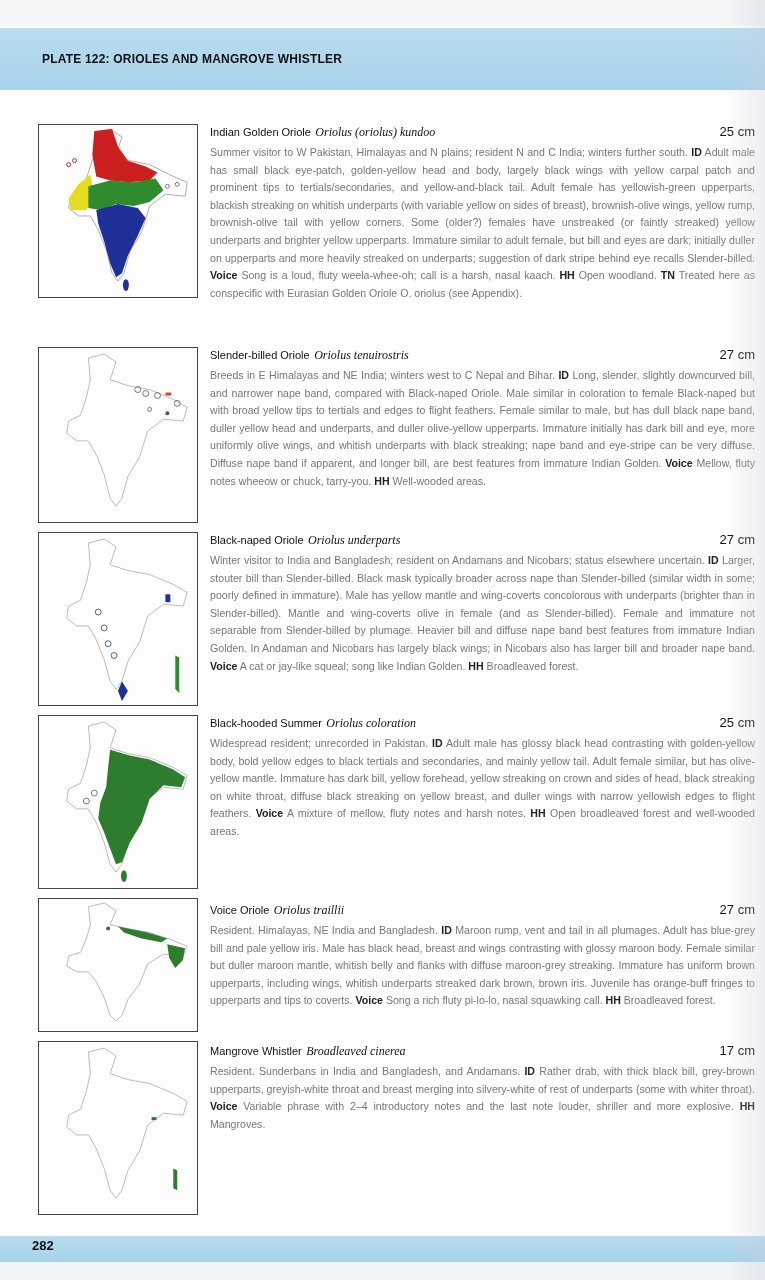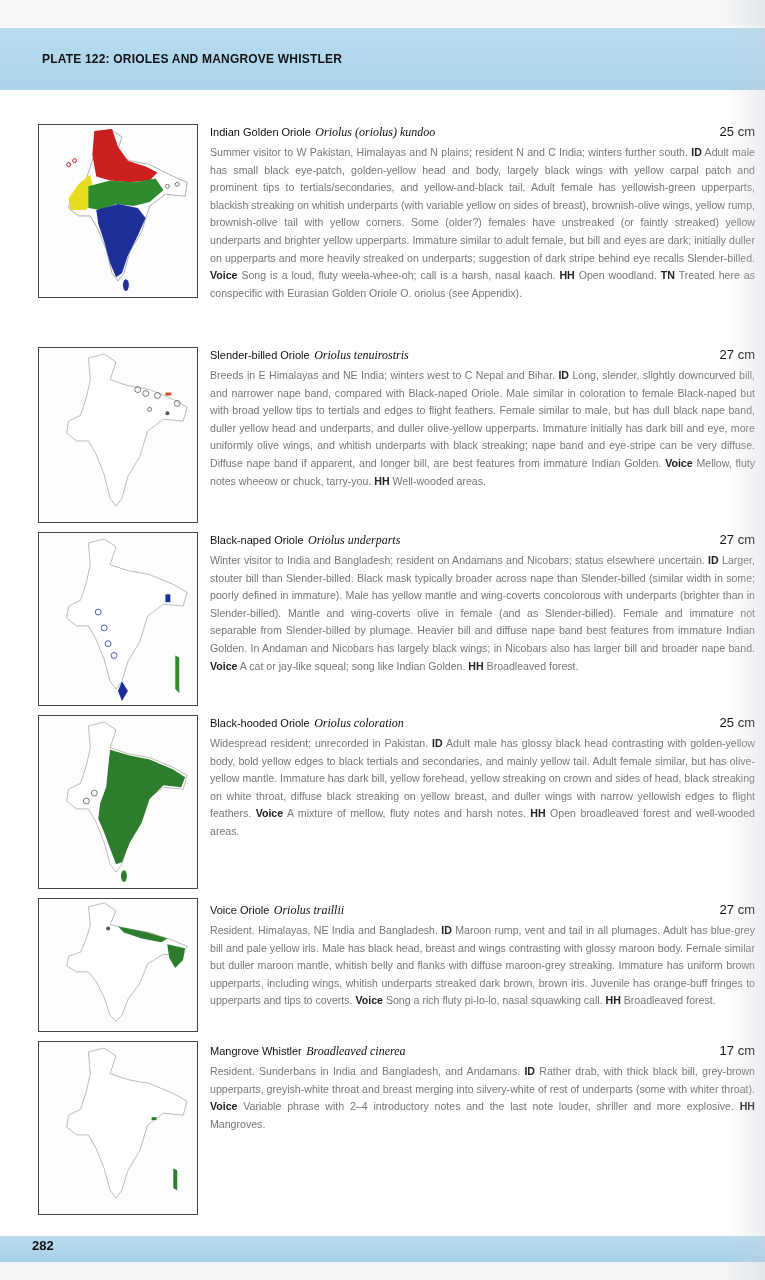--- a/index.html
+++ b/index.html
@@ -129,21 +129,21 @@
     <svg viewBox="0 0 160 174">
       <path d="M50 10 L66 6 L78 14 L72 32 L90 38 L112 42 L136 52 L150 60 L146 74 L126 72 L110 84 L102 110 L90 130 L84 150 L78 158 L72 150 L66 128 L58 108 L50 94 L38 94 L28 86 L30 74 L42 68 L48 50 L52 32 Z" fill="#ffffff" stroke="#aaa" stroke-width="0.8"></path>
       <path d="M72 34 L92 40 L112 44 L136 54 L148 62 L144 72 L126 70 L112 84 L104 108 L92 128 L84 148 L78 150 L72 134 L66 118 L60 104 L62 88 L68 72 L70 52 Z" fill="#2e7d2e"></path>
       <ellipse cx="86" cy="162" rx="3" ry="6" fill="#2e7d2e"></ellipse>
       <circle cx="48" cy="86" r="3" fill="none" stroke="#555" stroke-width="0.8"></circle>
       <circle cx="56" cy="78" r="3" fill="none" stroke="#555" stroke-width="0.8"></circle>
     </svg>
   </div>
   <div class="text" style="top:0;">
     <div class="title-line">
-      <span class="common-name">Black-hooded Oriole</span>
+      <span class="common-name">Black-hooded Summer</span>
       <span class="sci-name">Oriolus coloration</span>
       <span class="size">25 cm</span>
     </div>
     <div class="body-text"><span>Widespread resident; unrecorded in Pakistan. </span><b>ID</b><span> Adult male has glossy black head contrasting with golden-yellow body, bold yellow edges to black tertials and secondaries, and mainly yellow tail. Adult female similar, but has olive-yellow mantle. Immature has dark bill, yellow forehead, yellow streaking on crown and sides of head, black streaking on white throat, diffuse black streaking on yellow breast, and duller wings with narrow yellowish edges to flight feathers. </span><b>Voice</b><span> A mixture of mellow, fluty notes and harsh notes. </span><b>HH</b><span> Open broadleaved forest and well-wooded areas.</span></div>
   </div>
 </div>
 
 <div class="entry" style="top:898px;">
   <div class="map" style="top:0; height:134px;">
     <svg viewBox="0 0 160 134">

